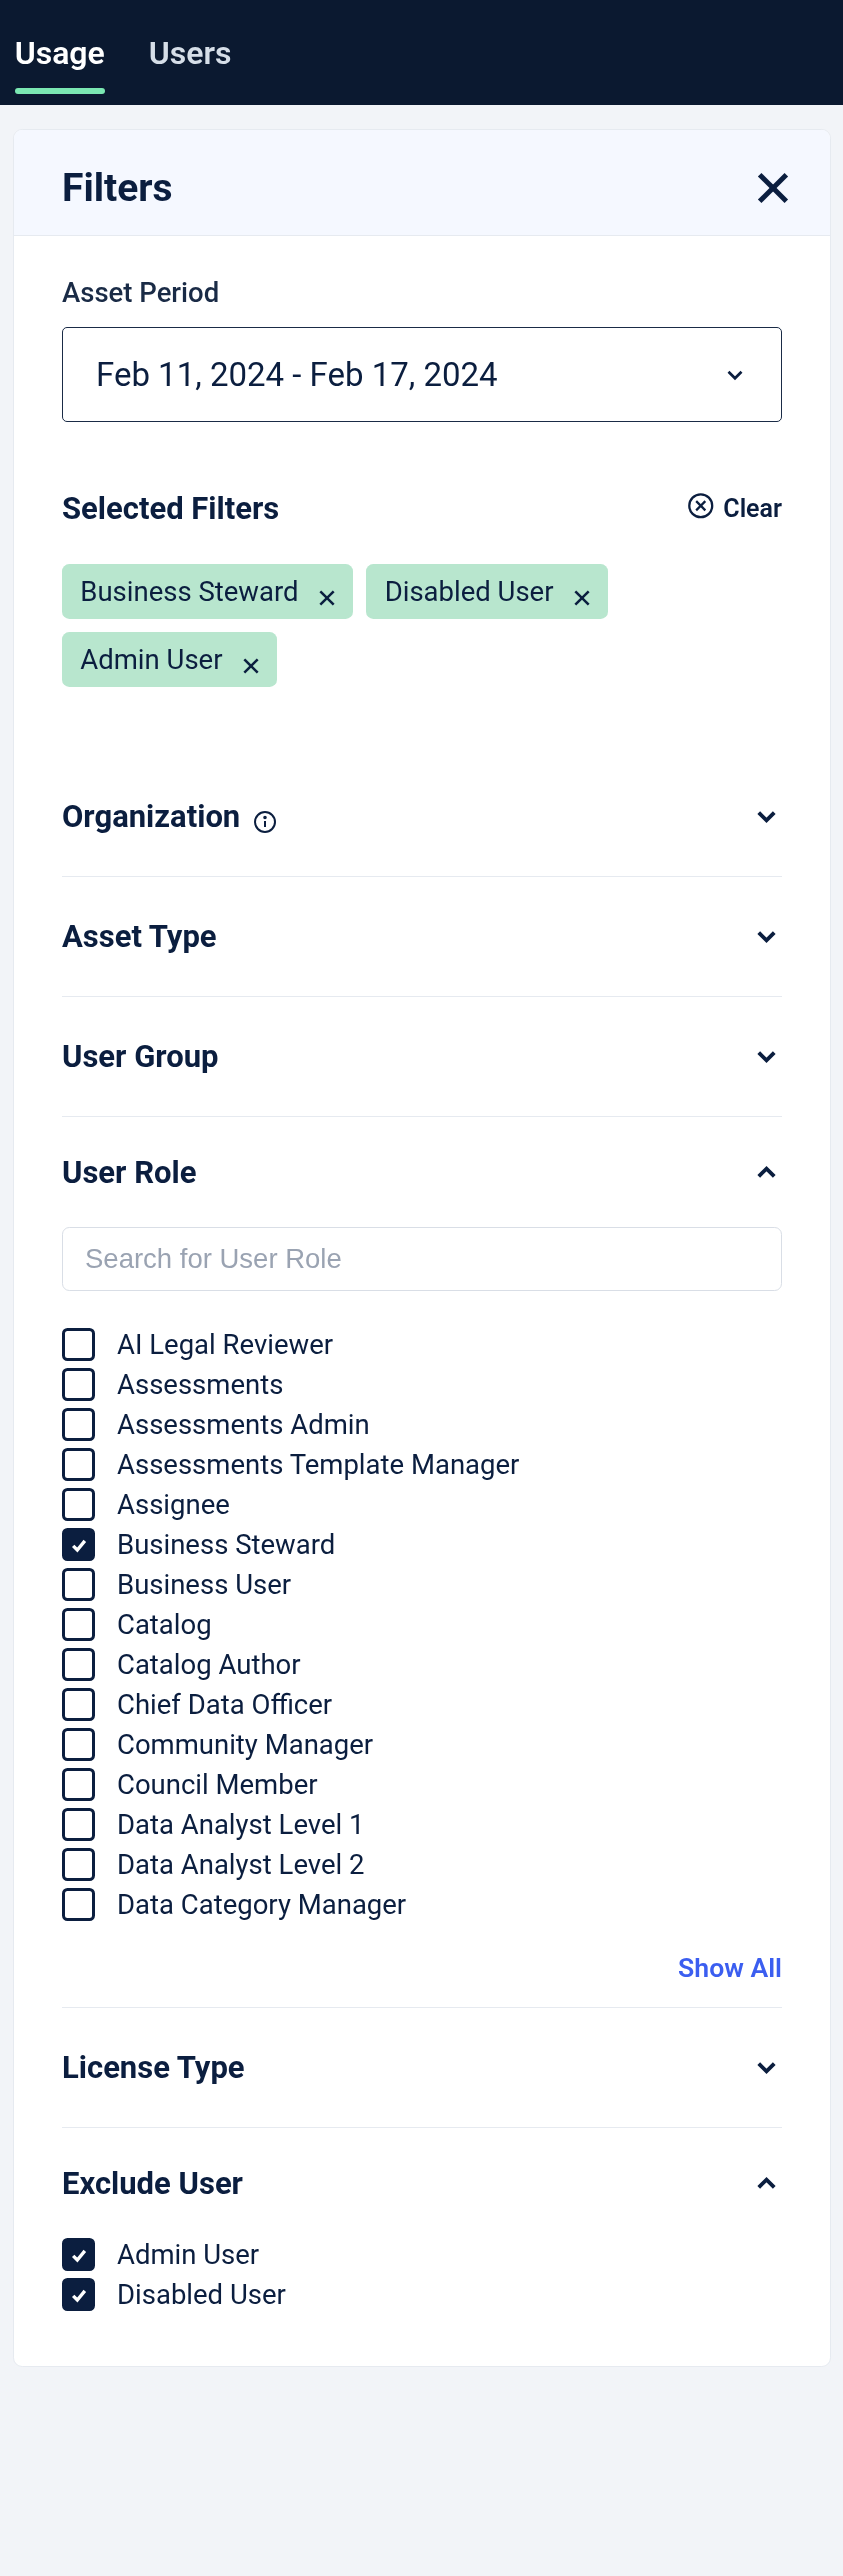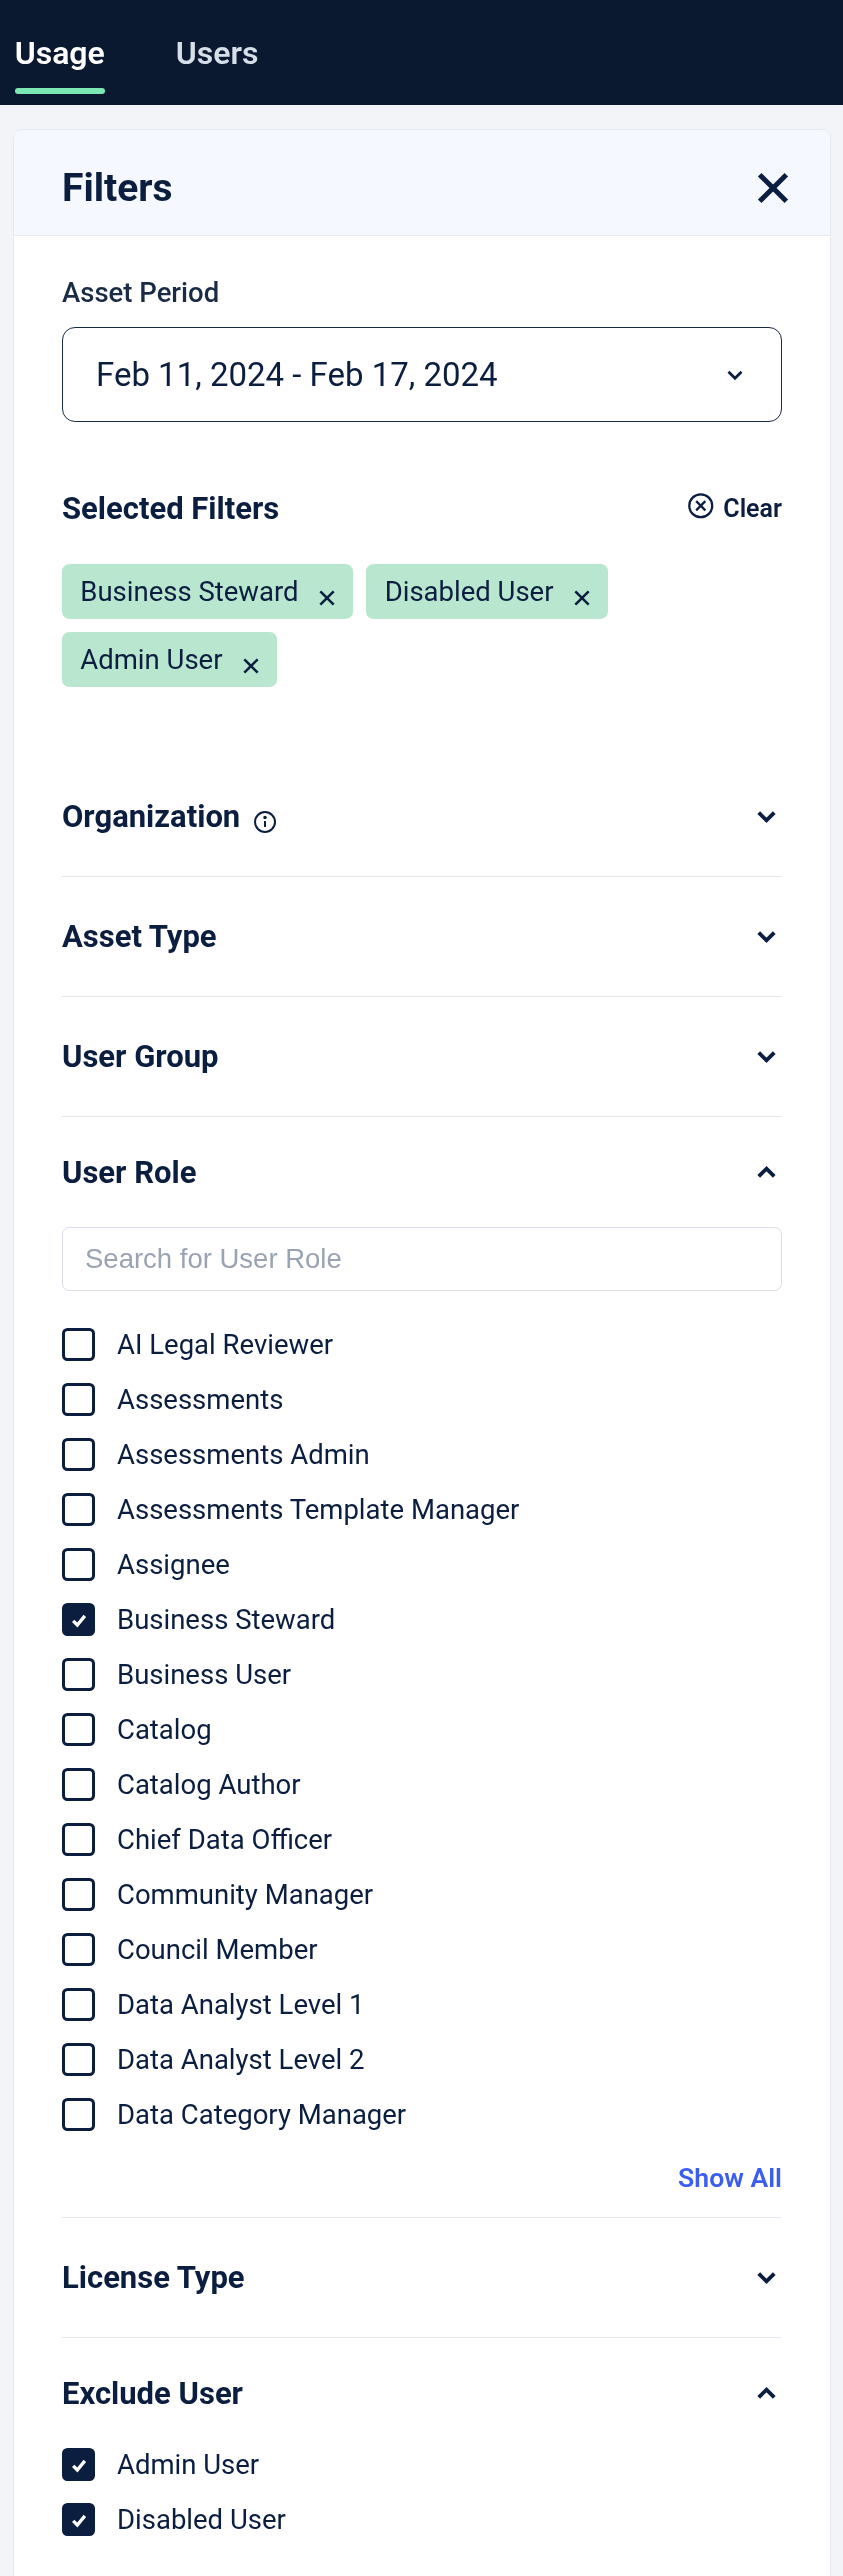--- a/index.html
+++ b/index.html
@@ -19,21 +19,21 @@
     gap: 44px;
   }
   .topnav-title {
     font-size: 40px;
     font-weight: 700;
     color: #7be7b2;
     white-space: nowrap;
   }
   .topnav-tabs {
     display: flex;
-    gap: 71px;
+    gap: 44px;
     align-items: center;
     height: 100%;
   }
   .topnav-tab {
     font-size: 32px;
     font-weight: 600;
     color: #d6dee8;
     height: 100%;
     display: flex;
     align-items: center;
@@ -78,21 +78,21 @@
   .panel-body { padding: 40px 48px 31px 48px; }
   
   .field-label {
     font-size: 27.5px;
     font-weight: 500;
     color: #1a2b46;
     margin-bottom: 18.3px;
   }
   .date-select {
     border: 1.8px solid #1a2b46;
-    border-radius: 13px;
+    border-radius: 5px;
     height: 95px;
     display: flex;
     align-items: center;
     justify-content: space-between;
     padding: 0 33px 0 33px;
     cursor: pointer;
   }
   .date-select-value {
     font-size: 33px;
     font-weight: 400;
@@ -184,21 +184,21 @@
   }
   .role-search input {
     border: none;
     outline: none;
     font-size: 27.5px;
     color: #0b1e3f;
     width: 100%;
     background: transparent;
   }
   .role-search input::placeholder { color: #9aa3b2; }
-  .chk-list { display: flex; flex-direction: column; gap: 22px; }
+  .chk-list { display: flex; flex-direction: column; gap: 7px; }
   .chk-item {
     display: flex;
     align-items: center;
     gap: 22px;
     cursor: pointer;
   }
   .chk-box {
     width: 33px; height: 33px;
     border: 3.7px solid #0b1e3f;
     border-radius: 5.5px;

